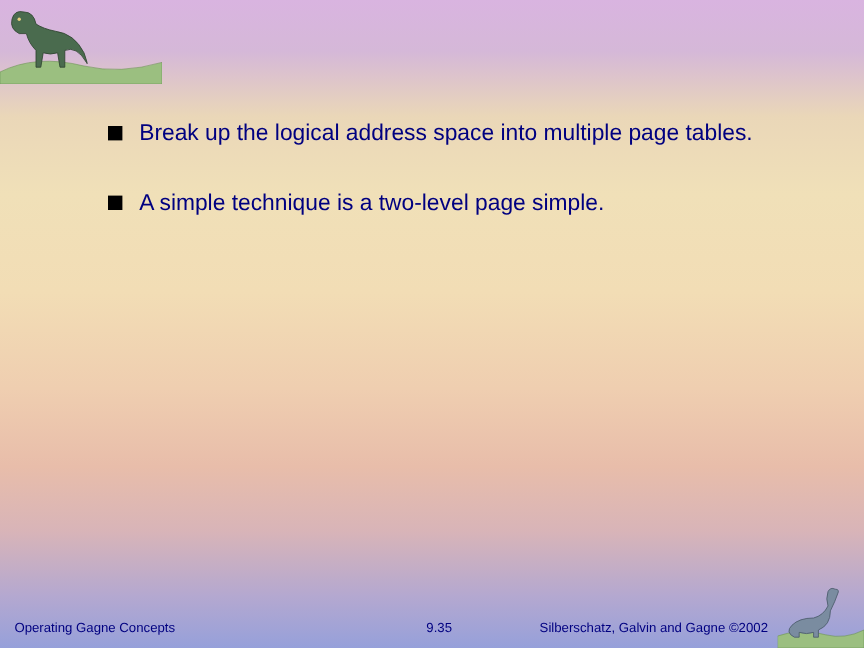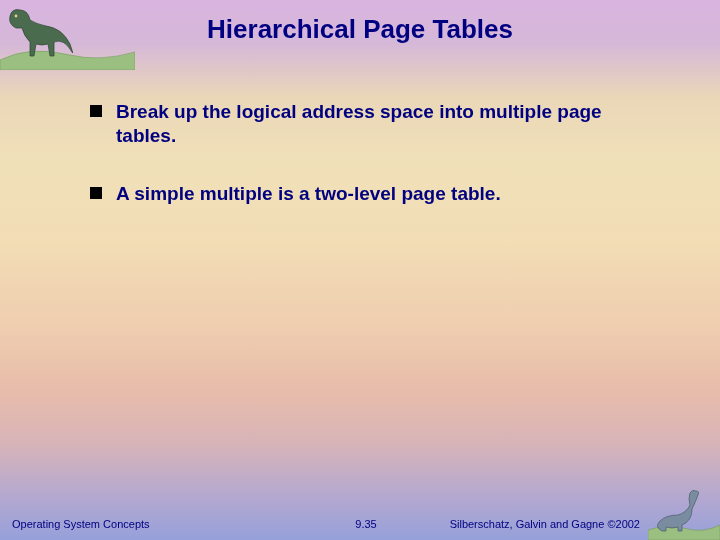--- a/index.html
+++ b/index.html
@@ -37,21 +37,20 @@
     left: 90px;
     right: 60px;
     color: #000080;
     font-size: 19px;
     line-height: 1.25;
   }
   .bullet {
     position: relative;
     padding-left: 26px;
     margin-bottom: 34px;
-    font-weight: bold;
   }
   .bullet::before {
     content: "";
     position: absolute;
     left: 0;
     top: 5px;
     width: 12px;
     height: 12px;
     background: #000000;
   }
@@ -121,26 +120,25 @@
     <path class="grass" d="M0,60 Q30,45 70,55 Q100,62 135,52 L135,70 L0,70 Z"></path>
     <path class="dino-body" d="M20,10 Q12,8 10,16 Q8,24 16,28 L22,28 Q24,36 30,42 L30,56 L34,56 L36,44 Q42,46 48,44 L50,56 L54,56 L54,42 Q64,38 72,52 Q74,56 70,44 Q62,28 46,26 Q36,24 30,20 Q28,10 20,10 Z"></path>
     <circle cx="16" cy="16" r="1.4" fill="#e8d080"></circle>
   </svg>
 
   <svg class="dino-bottom" viewBox="0 0 72 55">
     <path class="grass" d="M0,45 Q20,38 40,44 Q56,48 72,40 L72,55 L0,55 Z"></path>
     <path class="dino-body2" d="M48,6 Q44,4 42,8 Q40,14 42,20 Q38,28 30,30 Q18,30 12,36 Q6,42 14,46 L18,46 L18,42 Q24,44 30,42 L30,46 L34,46 L34,40 Q44,36 44,24 Q48,16 50,10 Q52,6 48,6 Z"></path>
   </svg>
 
-  <div class="title">Hierarchical Page Tables</div>
 
   <div class="content">
     <div class="bullet">Break up the logical address space into multiple page tables.</div>
-    <div class="bullet">A simple multiple is a two-level page table.</div>
+    <div class="bullet">A simple technique is a two-level page simple.</div>
   </div>
 
   <div class="footer">
-    <div class="footer-left">Operating System Concepts</div>
+    <div class="footer-left">Operating Gagne Concepts</div>
     <div class="footer-center">9.35</div>
     <div class="footer-right">Silberschatz, Galvin and Gagne ©2002</div>
   </div>
 
 </div>
 
 </body></html>

